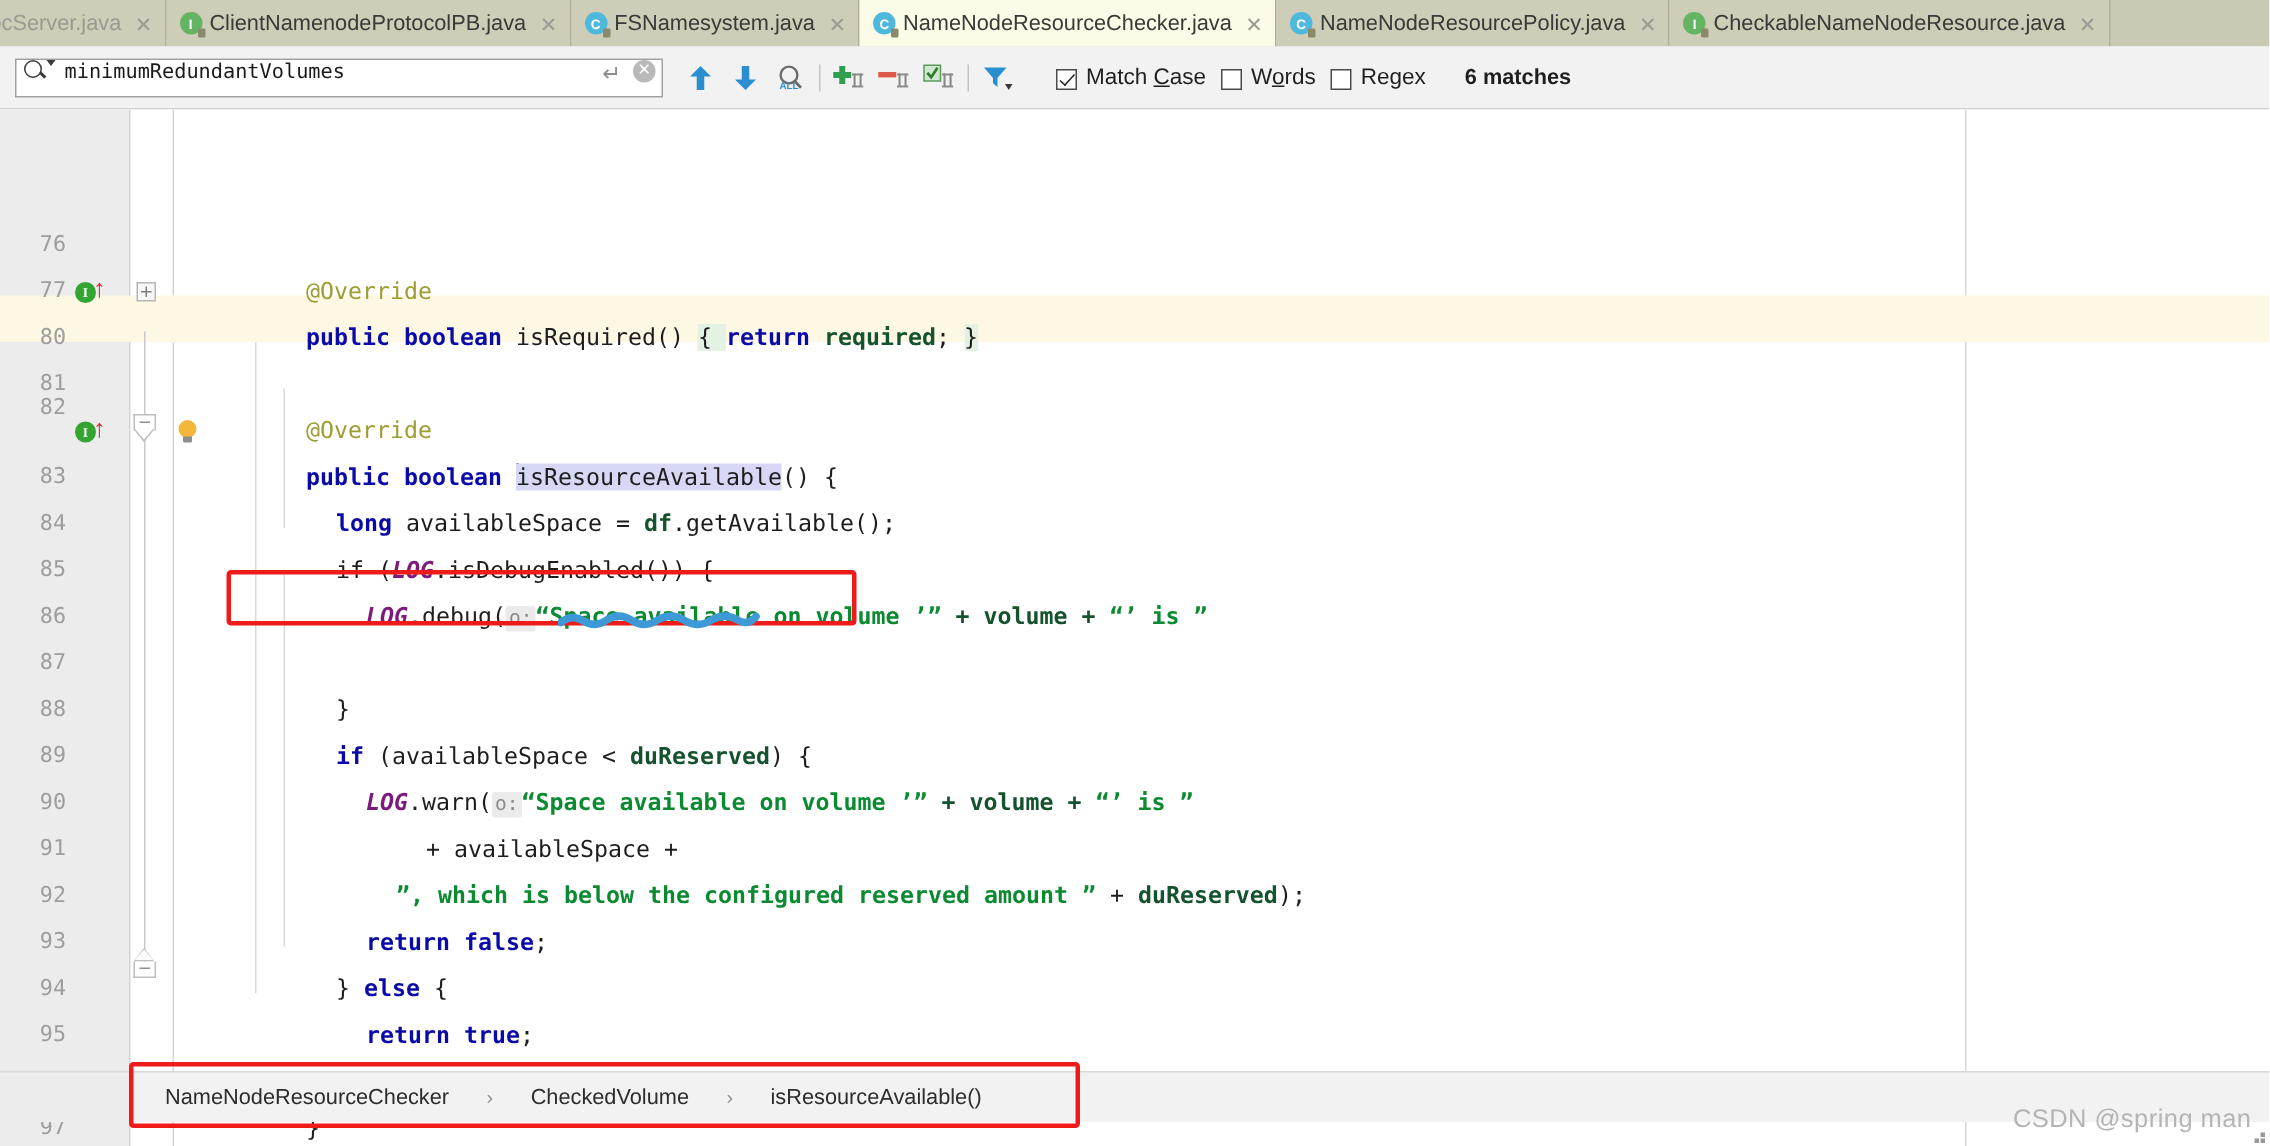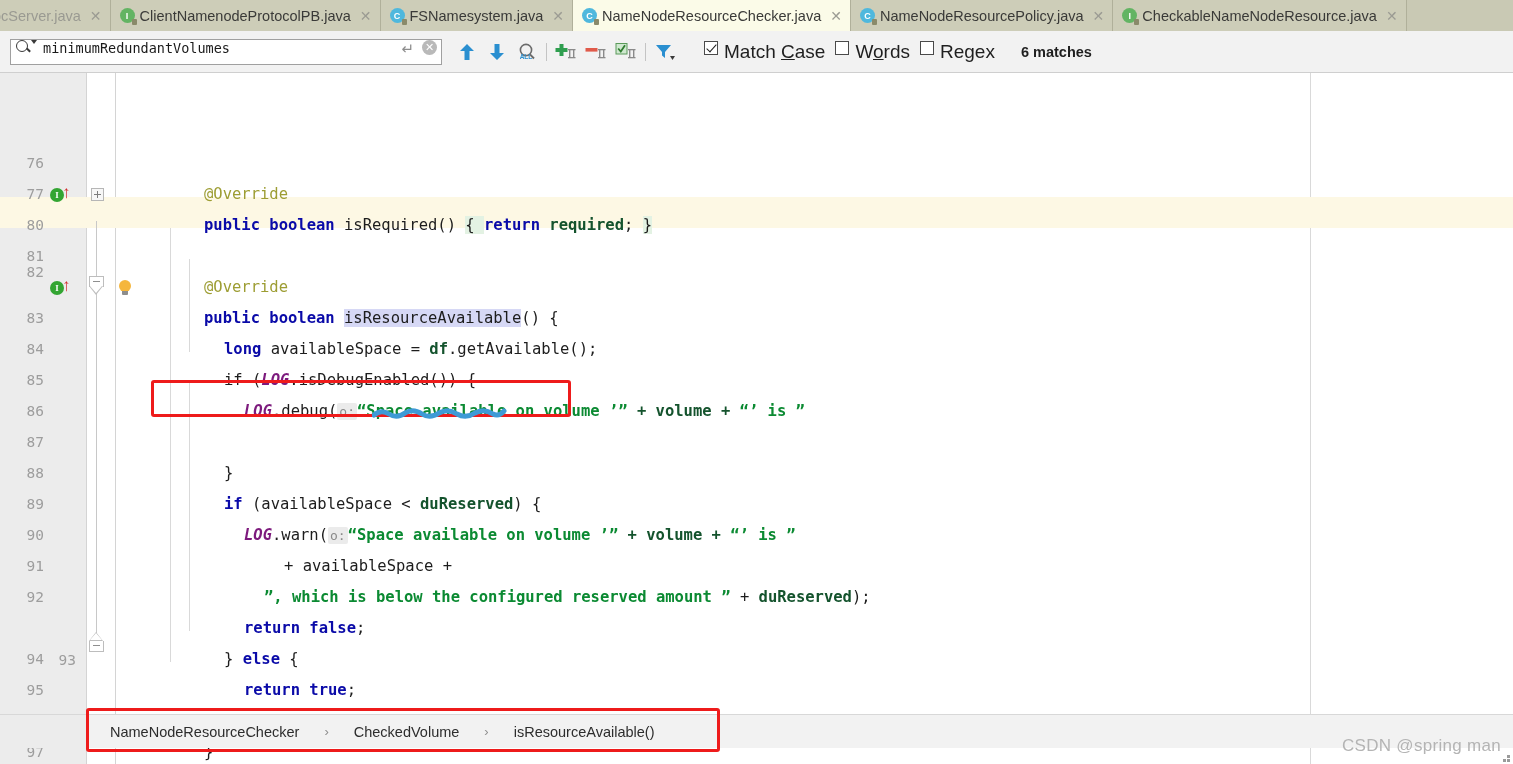--- a/index.html
+++ b/index.html
@@ -162,25 +162,25 @@
   }
   .tb-sep {
     width: 1px; height: 18px;
     background: #c4c4c4;
     margin: 0 4px;
     flex: 0 0 auto;
   }
 
   .chk-wrap {
     display: inline-flex;
-    align-items: flex-start;
+    align-items: flex-end;
     gap: 6px;
     margin-left: 10px;
     cursor: pointer;
-    font-size: 19px;
+    font-size: 15px;
     color: #1f1f1f;
   }
   .chkbox {
     width: 14px; height: 14px;
     border: 1px solid #4a4a4a;
     background: #ffffff;
     position: relative;
     flex: 0 0 auto;
   }
   .chkbox.checked::after {
@@ -690,21 +690,21 @@
     <div class="lineno" style="top:230px;">83</div>
     <div class="lineno" style="top:261px;">84</div>
     <div class="lineno" style="top:292px;">85</div>
     <div class="lineno" style="top:323px;">86</div>
     <div class="lineno" style="top:354px;">87</div>
     <div class="lineno" style="top:385px;">88</div>
     <div class="lineno" style="top:416px;">89</div>
     <div class="lineno" style="top:447px;">90</div>
     <div class="lineno" style="top:478px;">91</div>
     <div class="lineno" style="top:509px;">92</div>
-    <div class="lineno" style="top:572px;margin-left:32px;">93</div>
+    <div class="lineno" style="top:540px;">93</div>
     <div class="lineno" style="top:571px;">94</div>
     <div class="lineno" style="top:602px;">95</div>
 
     <div class="lineno" style="top:633px;">96</div>
     <div class="gmark" style="left:89px;top:553px;">
       <span class="fold-bot">
         <span class="tip"></span>
           <span class="tip2"></span>
           <span class="box"></span>
           <span class="dash"></span>

